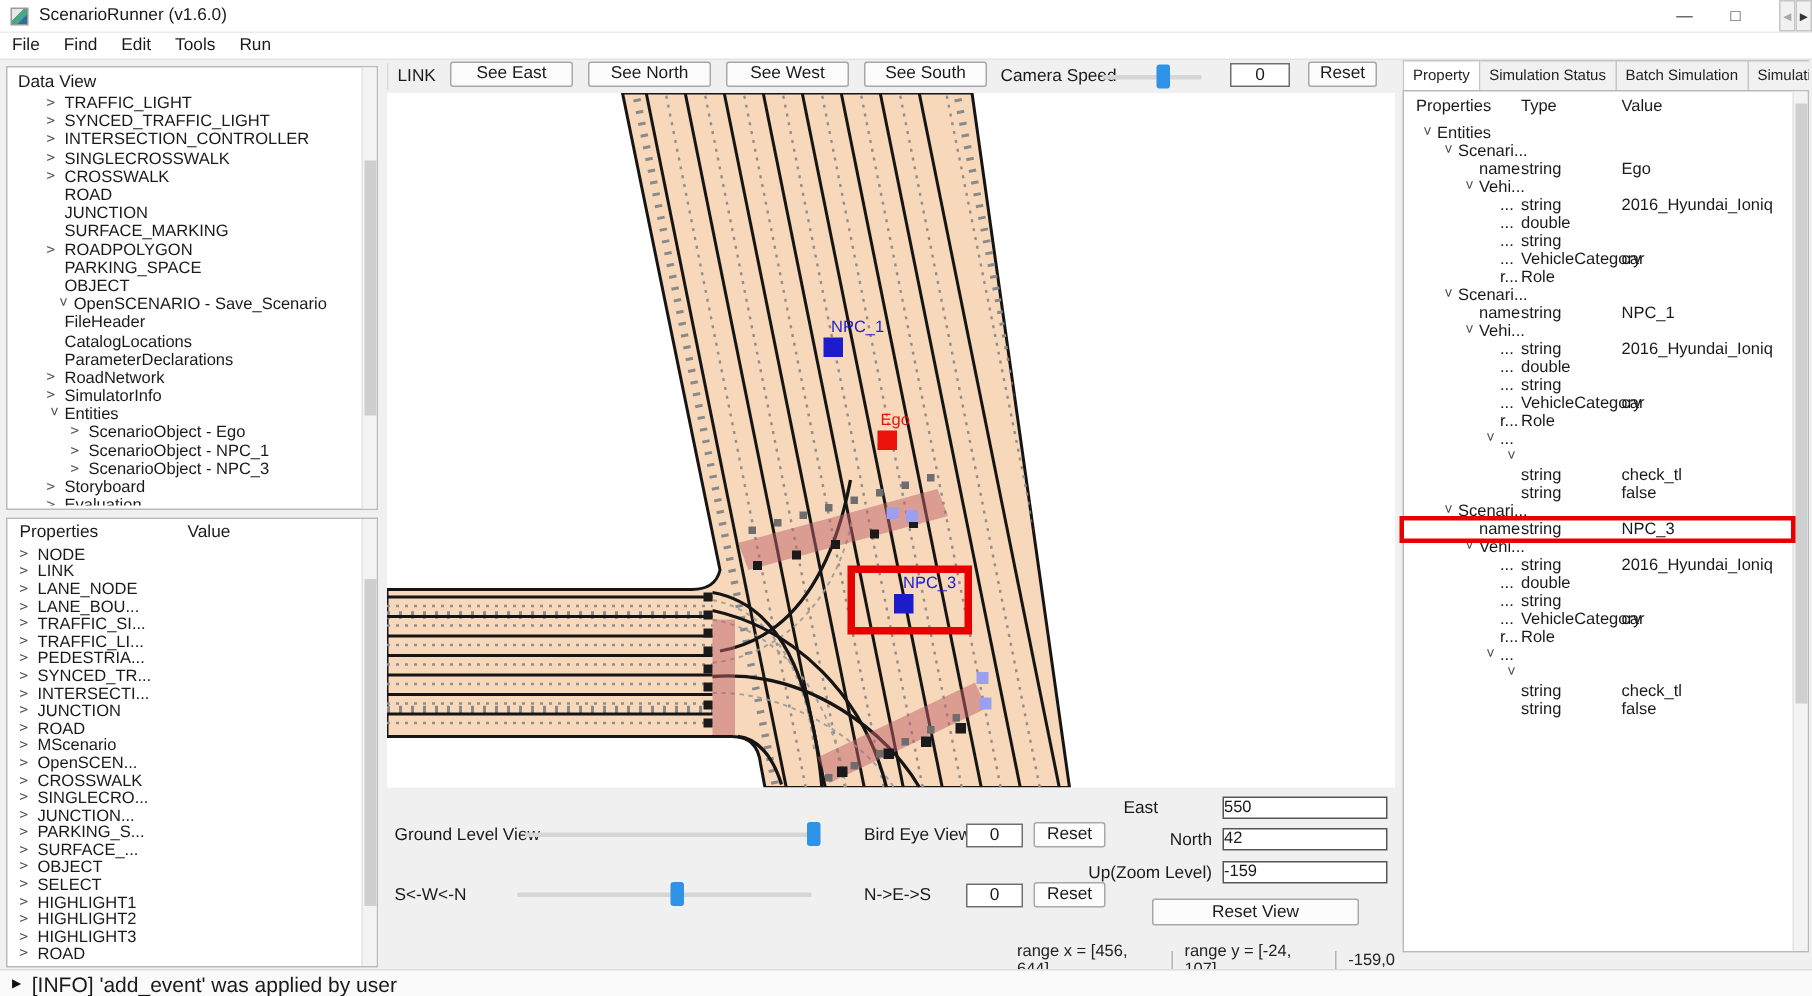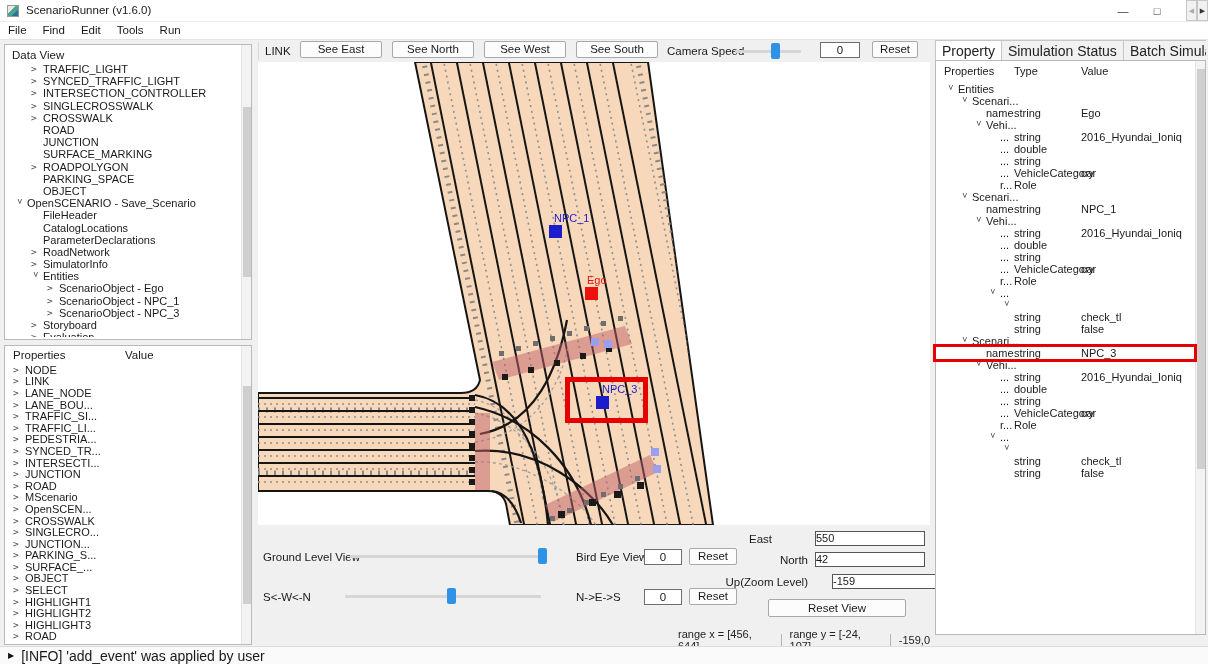--- a/index.html
+++ b/index.html
@@ -40,21 +40,21 @@
   .vlabel{position:absolute;font-size:11px;white-space:nowrap}
   .map-hl{position:absolute;left:307px;top:315px;width:83px;height:46px;border:5px solid #e60000}
   
   .controls{position:absolute;left:258px;top:525px;width:672px;height:121px}
   .ctl-label{position:absolute;font-size:11.5px}
   .ctl-input{position:absolute;background:#fff;border:1px solid #555;height:15px;font-size:11px;line-height:13px;padding-left:0}
   .rangebar{position:absolute;left:420px;top:103px;display:flex;align-items:center;font-size:11px;color:#222}
   .rsep{width:1px;height:12px;background:#b5b5b5;margin:0 8px}
   
   .rtabs{position:absolute;left:935px;top:40px;width:271px;height:21px;display:flex;overflow:hidden}
-  .tab{flex:none;height:21px;padding:0 6px;font-size:14px;line-height:20px;background:#f1f1f1;border:1px solid #c6c6c6;border-left:none;white-space:nowrap;overflow:hidden;color:#222}
+  .tab{flex:none;height:21px;padding:0 6px;font-size:10px;line-height:20px;background:#f1f1f1;border:1px solid #c6c6c6;border-left:none;white-space:nowrap;overflow:hidden;color:#222}
   .tab:first-child{border-left:1px solid #c6c6c6}
   .tab.active{background:#fff;border-bottom:1px solid #fff;font-weight:400}
   .tabscroll{position:absolute;right:0;top:0;height:21px;display:flex}
   .tsbtn{width:11px;height:21px;background:#f1f1f1;border:1px solid #c6c6c6;font-size:7px;display:flex;align-items:center;justify-content:center;color:#333}
   .tsbtn.dim{color:#aaa}
   .rpane{position:absolute;left:935px;top:60px;width:271px;height:575px;background:#fff;border:1px solid #b9b9b9}
   .rhead{position:absolute;top:4px;left:0;right:0;font-size:11px}
   .rhead span{position:absolute;top:0}
   .rtable{position:absolute;left:0;top:22px;right:11px}
   .rrow{position:relative;height:12px;display:flex;align-items:center;font-size:11px;white-space:nowrap}
@@ -130,21 +130,21 @@
       <span>ROADPOLYGON</span>
     </div>
       <div class="trow" style="padding-left: 26px;">
       <span class="arrow" style="visibility: hidden;">&gt;</span>
       <span>PARKING_SPACE</span>
     </div>
       <div class="trow" style="padding-left: 26px;">
       <span class="arrow" style="visibility: hidden;">&gt;</span>
       <span>OBJECT</span>
     </div>
-      <div class="trow" style="padding-left: 10px;">
+      <div class="trow" style="padding-left: 10px; justify-content: center;">
       <span class="arrow down">&gt;</span>
       <span>OpenSCENARIO - Save_Scenario</span>
     </div>
       <div class="trow" style="padding-left: 26px;">
       <span class="arrow" style="visibility: hidden;">&gt;</span>
       <span>FileHeader</span>
     </div>
       <div class="trow" style="padding-left: 26px;">
       <span class="arrow" style="visibility: hidden;">&gt;</span>
       <span>CatalogLocations</span>
@@ -474,21 +474,21 @@
   </div>
   <div class="ctl-label" style="left:318px;top:66px">N-&gt;E-&gt;S</div>
   <div class="numinput" style="left:386px;top:64px;width:38px">0</div>
   <div class="btn" style="left:431px;top:63px;width:48px">Reset</div>
 
   <div class="ctl-label" style="left:455px;top:8px;width:95px;text-align:center">East</div>
   <div class="ctl-input" style="left:557px;top:6px;width:110px">550</div>
   <div class="ctl-label" style="left:455px;top:29px;width:95px;text-align:right">North</div>
   <div class="ctl-input" style="left:557px;top:27px;width:110px">42</div>
   <div class="ctl-label" style="left:455px;top:51px;width:95px;text-align:right">Up(Zoom Level)</div>
-  <div class="ctl-input" style="left:574px;top:49px;width:110px">-159</div>
+  <div class="ctl-input" style="left:557px;top:49px;width:110px">-159</div>
   <div class="btn" style="left:510px;top:74px;width:138px;height:18px;line-height:16px">Reset View</div>
 
   <div class="rangebar">
     <span>range x = [456, 644]</span>
     <span class="rsep"></span>
     <span>range y = [-24, 107]</span>
     <span class="rsep"></span>
     <span>-159,0</span>
   </div>
 </div>

